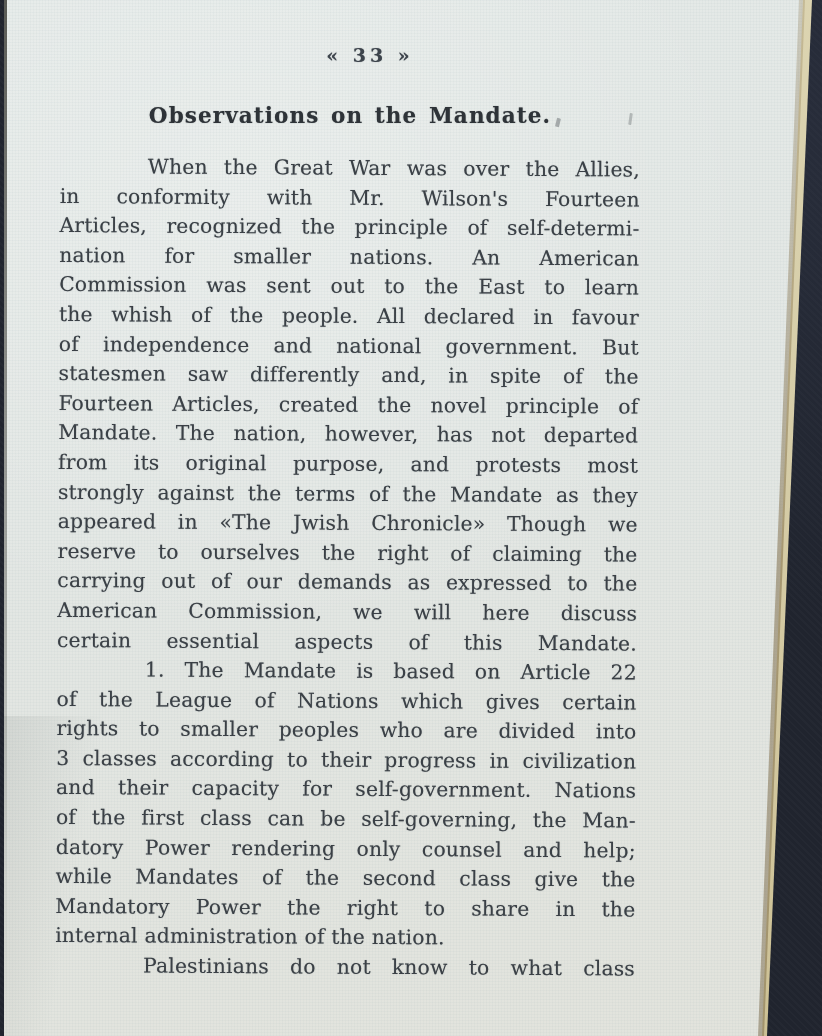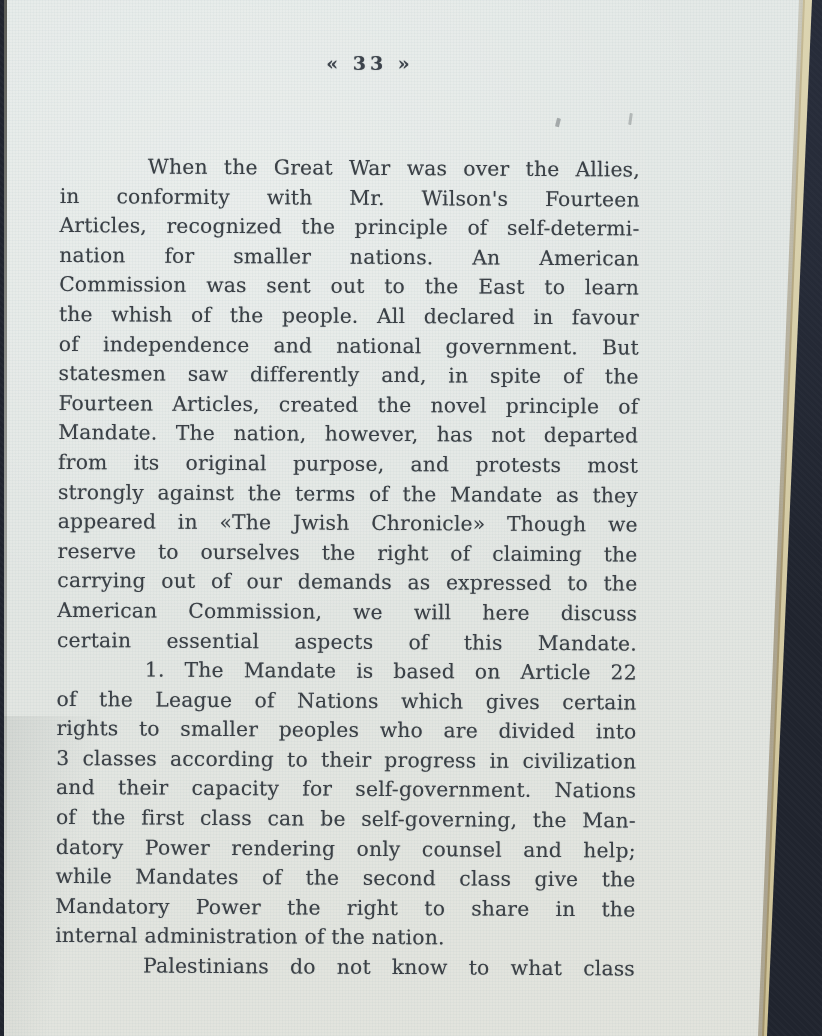--- a/index.html
+++ b/index.html
@@ -41,21 +41,21 @@
     position:absolute; left:3px; top:0; width:4px; height:100%; z-index:4;
     background:linear-gradient(to bottom, rgba(42,42,36,.75), rgba(42,42,36,.35) 55%, rgba(42,42,36,.05) 85%, rgba(42,42,36,0));
   }
   .crease{
     position:absolute; left:0; bottom:0; width:120px; height:320px; z-index:4;
     background:linear-gradient(100deg, rgba(88,94,90,.12) 0%, rgba(88,94,90,.05) 35%, rgba(88,94,90,0) 60%);
   }
   .page-number{
     position:absolute; top:44px; left:0; width:740px; z-index:5;
     text-align:center; font-size:19px; font-weight:bold; letter-spacing:4px;
-    color:#3d444c; text-shadow:0 0 1px rgba(61,68,76,.55);margin-top:8px;
+    color:#3d444c; text-shadow:0 0 1px rgba(61,68,76,.55);
   }
   .heading{
     position:absolute; top:103px; left:0; width:700px; margin:0; z-index:5;
     text-align:center; font-size:21.5px; font-weight:bold; letter-spacing:1.1px; word-spacing:3px;
     color:var(--heading-ink); text-shadow:0 0 1px rgba(46,51,56,.5);
   }
   .body-text{
     position:absolute; top:152px; left:60px; width:580px; z-index:5;
     transform:rotate(.35deg); transform-origin:0 0;
     color:var(--ink); font-size:20.3px; letter-spacing:.2px;
@@ -70,20 +70,21 @@
 </style>
 </head>
 <body>
 
 <div class="scene">
   <div class="page-edge"></div>
   <div class="paper">
     <div class="left-line"></div>
     <div class="crease"></div>
     <div class="page-number">« 33 »</div>
+    <h1 class="heading">Observations on the Mandate.</h1>
     <div class="speck s1"></div>
     <div class="speck s2"></div>
     <div class="body-text">
         <div class="line indent">When the Great War was over the Allies,</div>
         <div class="line">in conformity with Mr. Wilson's Fourteen</div>
         <div class="line">Articles, recognized the principle of self-determi-</div>
         <div class="line">nation for smaller nations. An American</div>
         <div class="line">Commission was sent out to the East to learn</div>
         <div class="line">the whish of the people. All declared in favour</div>
         <div class="line">of independence and national government. But</div>

